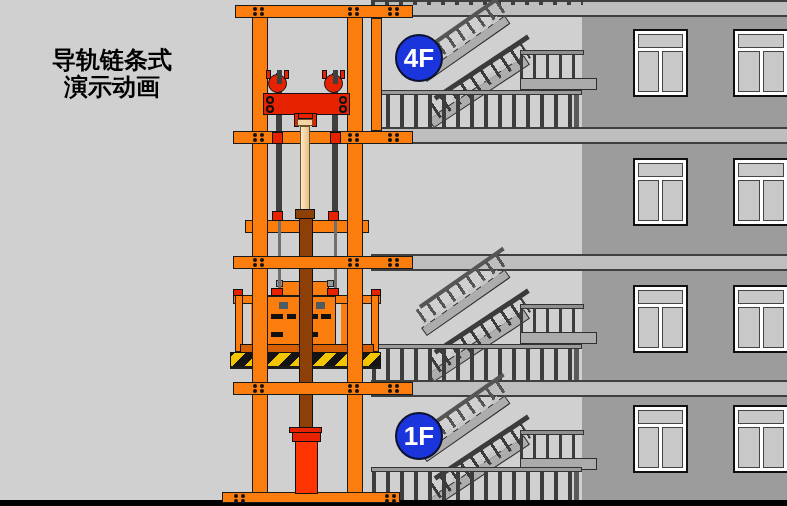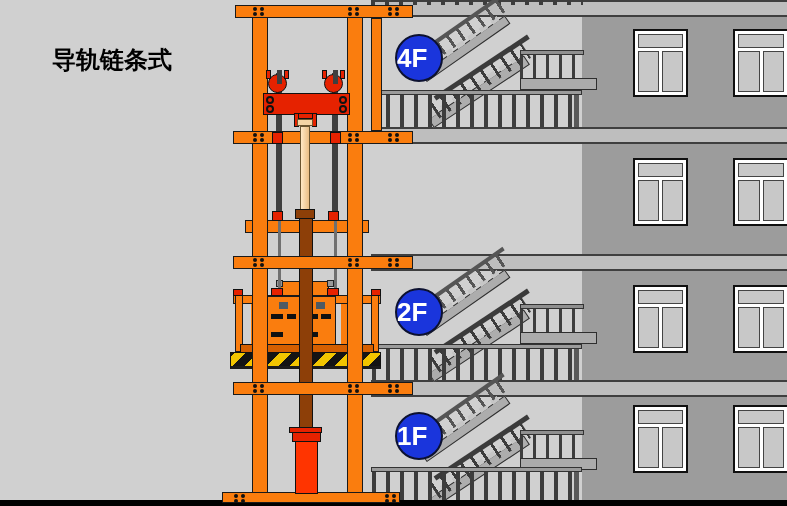--- a/index.html
+++ b/index.html
@@ -41,39 +41,40 @@
   .lrail{left:149px;top:33px;width:64px;height:5px;background:#8f8f8f;border:1px solid #333;}
   .lbars{left:149px;top:38px;width:64px;height:23px;
        background:repeating-linear-gradient(90deg,#3d3d3d 0 3px,transparent 3px 13px);}
   .lpost{left:203px;top:73px;bottom:0;width:5px;background:#5a5a5a;}
   .fbal{left:0;top:73px;bottom:0;right:0;}
   .fbal-rail{left:0;top:0;right:0;height:5px;background:#9b9b9b;border:1px solid #333;}
   .fbal-bars{left:1px;top:5px;right:1px;bottom:0;
        background:repeating-linear-gradient(90deg,#3d3d3d 0 4px,transparent 4px 14px);}
   .badge{left:24px;top:17px;width:48px;height:48px;border-radius:50%;background:#1A35DC;
        border:2px solid #0c1130;color:#fff;font-weight:bold;font-size:26px;line-height:44px;
-       text-align:left;}
+       text-align:center;}
   
   .org{background:#FA7D0E;border:1px solid #1a1a1a;}
   .red{background:#E62200;border:1px solid #111;}
   .bolts{width:4px;height:4px;background:#111;border-radius:50%;
        box-shadow:7px 0 0 #111,0 5px 0 #111,7px 5px 0 #111;border:none;}
   .circ{width:8px;height:8px;border-radius:50%;background:#E62200;border:2px solid #111;}
   .balorg{background:repeating-linear-gradient(90deg,#FA7D0E 0 7px,transparent 7px 15px);}
   .hazard{background:repeating-linear-gradient(-45deg,#141414 0 8px,#F2C500 8px 16px);
        border:1px solid #111;border-bottom:3px solid #1c1c1c;}
   .bar{left:0;top:500px;width:787px;height:6px;background:#000;}
 </style>
 </head>
 <body>
 
 <div class="canvas">
 
   <div class="title">
     <div>导轨链条式</div>
+    <div>演示动画</div>
   </div>
 
   <div class="wall"></div>
 
   <div class="slab" style="top:0;"></div>
   <div class="slab" style="top:127px;"></div>
   <div class="slab" style="top:254px;"></div>
   <div class="slab" style="top:380px;"></div>
   <div class="roofstub"></div>
 
@@ -161,21 +162,20 @@
     <div class="rln"></div>
     <div class="brn"></div>
     <div class="lrail"></div>
     <div class="lbars"></div>
     <div class="land"></div>
     <div class="lpost"></div>
     <div class="fbal">
         <div class="fbal-rail"></div>
         <div class="fbal-bars"></div>
       </div>
-    <div class="badge">2F</div>
   </div>
 
   <div class="room" style="top:397px;height:129px;">
     <div class="flf"></div>
     <div class="rlf"></div>
     <div class="brf"></div>
     <div class="fln"></div>
     <div class="rln"></div>
     <div class="brn"></div>
     <div class="lrail"></div>

